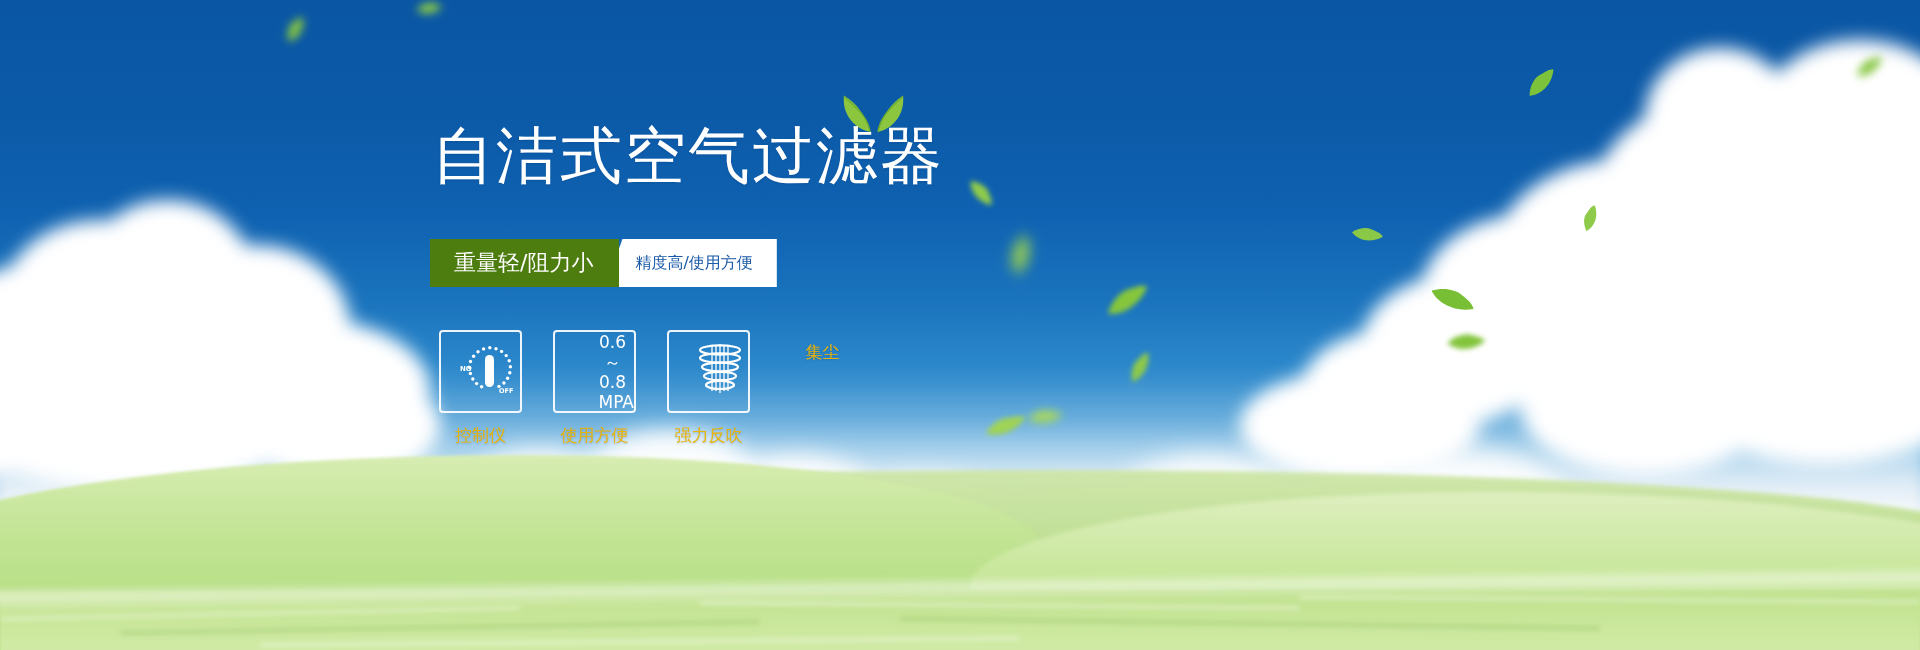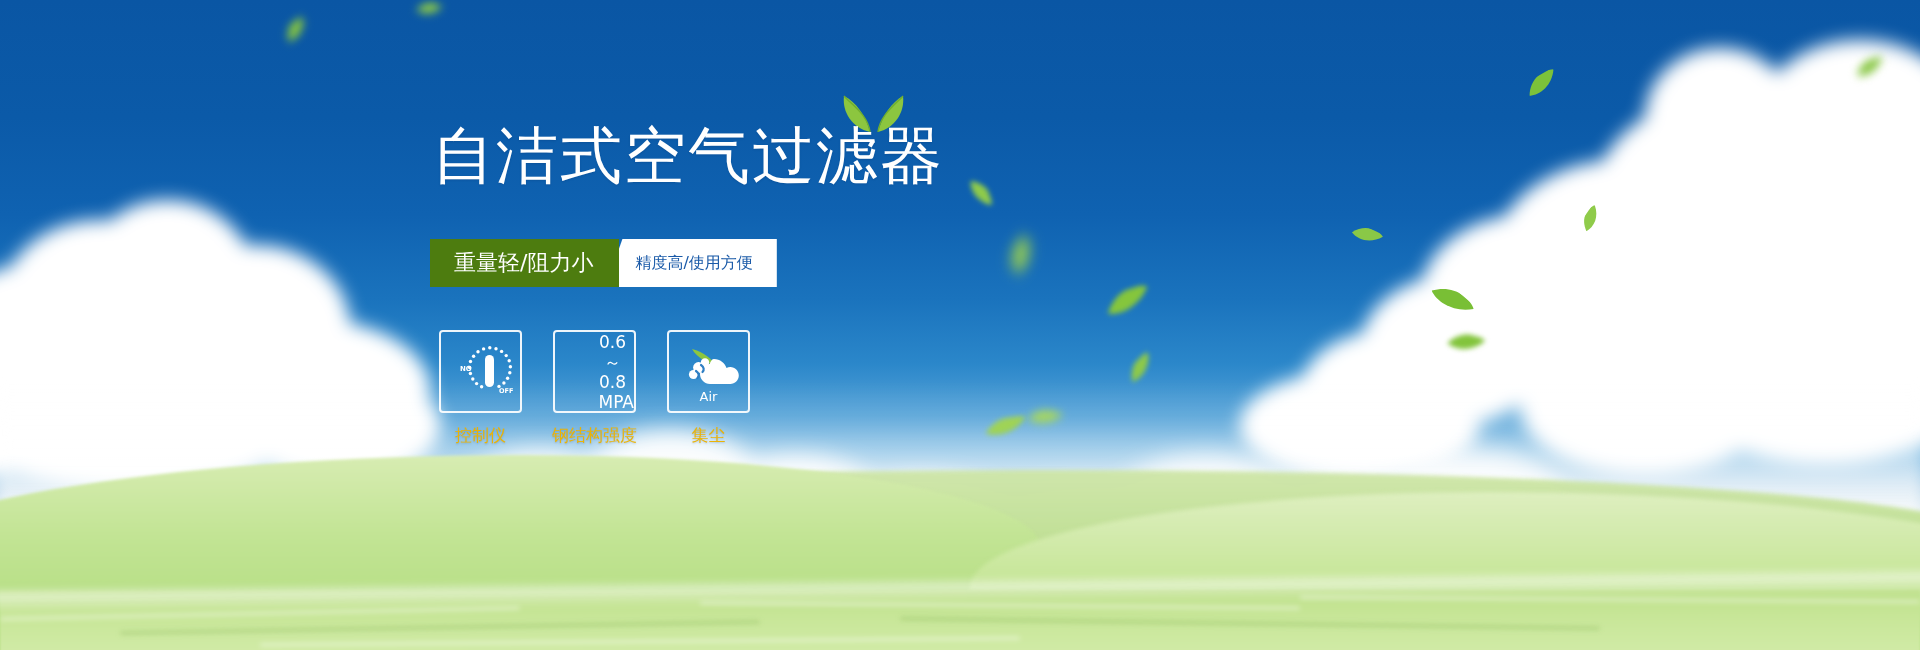--- a/index.html
+++ b/index.html
@@ -388,42 +388,47 @@
           </span>
         </div>
         <div class="feat-label">控制仪</div>
       </div>
 
       <div class="feat">
         <div class="feat-box">
           <span class="tx">0.6～0.8</span>
           <span class="tx">MPA</span>
         </div>
-        <div class="feat-label">钢结构强度</div>
+        <div class="feat-label">使用方便</div>
       </div>
-
-
 
       <div class="feat">
         <div class="feat-box">
-          <span style="display:block;margin-top:-8px;">
-            <svg width="64" height="46" viewBox="0 0 64 46">
-              <path d="M8 6 C20 9 28 16 33 24 C24 20 13 15 8 6 Z" fill="#8cc63f"></path>
-              <g fill="#ffffff">
-                <path d="M30 16 C36 16 41 20 42.5 25 C43.6 24.4 44.9 24 46.3 24 C51 24 54.8 27.8 54.8 32.5 C54.8 37.2 51 41 46.3 41 L26 41 C20.5 41 16 36.5 16 31 C16 25.6 20.3 21.2 25.7 21 C26.6 18.1 28.1 16 30 16 Z"></path>
-                <circle cx="14.5" cy="24.5" r="5.4"></circle>
-                <circle cx="9.5" cy="31.5" r="4.6"></circle>
-                <circle cx="21" cy="19.5" r="4.2"></circle>
+          <span>
+            <svg width="56" height="58" viewBox="0 0 56 58">
+              <g fill="none" stroke="#ffffff" stroke-width="2.2">
+                <ellipse cx="28" cy="9" rx="20" ry="4.6"></ellipse>
+                <ellipse cx="28" cy="17" rx="20" ry="4.6"></ellipse>
+                <ellipse cx="28" cy="26" rx="18" ry="4.4"></ellipse>
+                <ellipse cx="28" cy="35" rx="16" ry="4.2"></ellipse>
+                <ellipse cx="28" cy="44" rx="14" ry="4"></ellipse>
               </g>
-              <g fill="none" stroke="#2f7fc4" stroke-width="2.2" stroke-linecap="round">
-                <path d="M17 22 C20 24 20.5 27 18.5 29"></path>
-                <path d="M12 28 C15 30 15.5 33 13.5 35"></path>
+              <g stroke="#ffffff" stroke-width="1.3">
+                <line x1="20" y1="4" x2="20" y2="50"></line>
+                <line x1="24" y1="4" x2="24" y2="50"></line>
+                <line x1="28" y1="3" x2="28" y2="52"></line>
+                <line x1="32" y1="4" x2="32" y2="50"></line>
+                <line x1="36" y1="4" x2="36" y2="50"></line>
               </g>
             </svg>
           </span>
-          <span class="air-cap">Air</span>
         </div>
+        <div class="feat-label">强力反吹</div>
+      </div>
+
+
+      <div class="feat">
         <div class="feat-label">集尘</div>
       </div>
 
     </div>
   </div>
 </div>
 
 </body></html>

